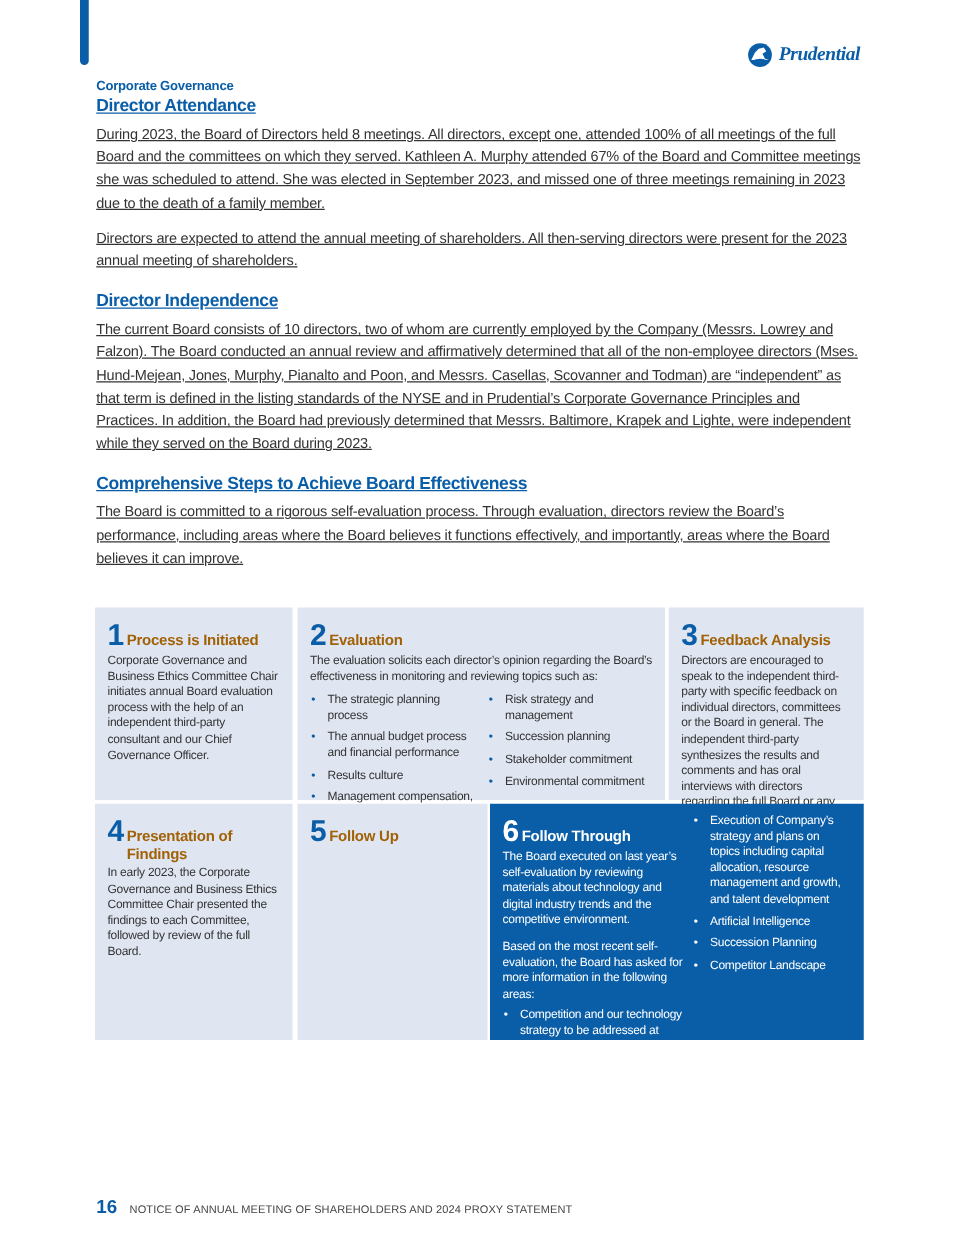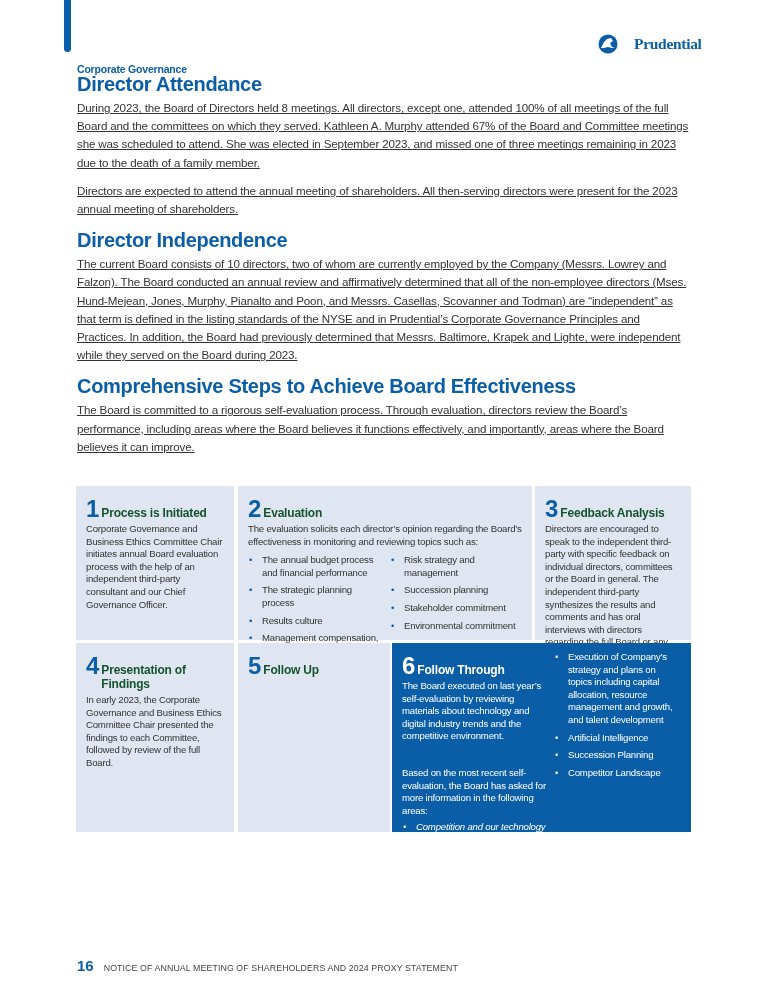--- a/index.html
+++ b/index.html
@@ -1,35 +1,35 @@
 <!DOCTYPE html>
 <html><head>
 <meta charset="utf-8">
 <style>
   * { box-sizing: border-box; margin: 0; padding: 0; }
   html, body { width: 768px; height: 1000px; background: #ffffff; overflow: hidden; }
   body { position: relative; font-family: "Liberation Sans", sans-serif; color: #333333; }
 
   .side-bar { position: absolute; left: 64px; top: 0; width: 7px; height: 52px; background: #0a5ea8; border-radius: 0 0 4px 4px; }
   .section-label { position: absolute; left: 77px; top: 43px; font-size: 10.5px; font-weight: bold; color: #0a5ea8; letter-spacing: -0.2px; margin-top: 20px; }
-  .logo { position: absolute; left: 598px; top: 34px; display: flex; align-items: center; gap: 16px; }
+  .logo { position: absolute; left: 598px; top: 34px; display: flex; align-items: center; gap: 5px; font-style: italic; }
   .logo-mark { width: 20px; height: 20px; }
   .logo-text { font-family: "Liberation Serif", serif; font-weight: bold; font-size: 15.5px; color: #0a5ea8; letter-spacing: -0.3px; }
 
   .content { position: absolute; left: 77px; top: 72px; width: 614px; }
-  h2 { font-size: 20px; font-weight: bold; color: #0a5ea8; letter-spacing: -0.3px; line-height: 24px; margin-bottom: 3px; }
+  h2 { font-size: 14px; font-weight: bold; color: #0a5ea8; letter-spacing: -0.3px; line-height: 24px; margin-bottom: 3px; text-decoration: underline; }
   p.body { font-size: 11.6px; line-height: 18.2px; color: #333; letter-spacing: -0.15px; margin-bottom: 10px; text-decoration: underline; }
   .sec { margin-bottom: 2px; }
 
   .grid { position: absolute; left: 76px; top: 486px; width: 615px; height: 346px; }
   .cell { position: absolute; background: #e0e6f1; padding: 12px 10px 8px 10px; }
   .cell.blue { background: #0a5ea8; color: #ffffff; }
   .cell-title { display: flex; align-items: baseline; margin-bottom: 3px; }
   .num { font-size: 24px; font-weight: bold; color: #0a5ea8; line-height: 22px; margin-right: 3px; letter-spacing: -1px; }
-  .ttl { font-size: 12px; font-weight: bold; color: #14532d; letter-spacing: -0.2px; }
+  .ttl { font-size: 12px; font-weight: bold; color: #a16207; letter-spacing: -0.2px; }
   .cell.blue .num, .cell.blue .ttl { color: #ffffff; }
   .txt { font-size: 9.6px; line-height: 12.6px; color: #333; letter-spacing: -0.2px; }
   .cell.blue .txt { color: #ffffff; }
   ul.bul { list-style: none; margin-top: 6px; }
   ul.bul li { position: relative; padding-left: 14px; font-size: 9.6px; line-height: 12.6px; margin-bottom: 5px; letter-spacing: -0.2px; }
   ul.bul li::before { content: "•"; position: absolute; left: 1px; top: 0; color: #0a5ea8; }
   .cell.blue ul.bul li { color: #fff; }
   .cell.blue ul.bul li::before { color: #fff; }
   .cols { display: flex; gap: 10px; }
   .cols ul { flex: 1; }
@@ -80,22 +80,22 @@
   </div>
 
   <div class="cell" style="left:162px; top:0; width:294px; height:154px;">
     <div class="cell-title">
       <span class="num">2</span>
       <span class="ttl">Evaluation</span>
     </div>
     <div class="txt">The evaluation solicits each director’s opinion regarding the Board’s effectiveness in monitoring and reviewing topics such as:</div>
     <div class="cols">
       <ul class="bul">
+        <li>The strategic planning process</li>
         <li>The annual budget process and financial performance</li>
-        <li>The strategic planning process</li>
         <li>Results culture</li>
         <li>Management compensation, performance and ethics</li>
       </ul>
       <ul class="bul">
         <li>Risk strategy and management</li>
         <li>Succession planning</li>
         <li>Stakeholder commitment</li>
         <li>Environmental commitment</li>
       </ul>
     </div>
@@ -123,23 +123,23 @@
       <span class="ttl">Follow Up</span>
     </div>
   </div>
 
   <div class="cell blue" style="left:316px; top:157px; width:299px; height:189px; display:flex; gap:8px;">
     <div style="width:144px;">
       <div class="cell-title">
         <span class="num">6</span>
         <span class="ttl">Follow Through</span>
       </div>
-      <div class="txt" style="margin-bottom:24px;">The Board executed on last year’s self-evaluation by reviewing materials about technology and digital industry trends and the competitive environment.</div>
+      <div class="txt" style="margin-bottom:9px;">The Board executed on last year’s self-evaluation by reviewing materials about technology and digital industry trends and the competitive environment.</div>
       <div class="txt">Based on the most recent self-evaluation, the Board has asked for more information in the following areas:</div>
-      <ul class="bul" style="margin-top:4px;font-style:italic;">
+      <ul class="bul" style="margin-top:4px;">
         <li>Competition and our technology strategy to be addressed at each Board meeting</li>
       </ul>
     </div>
     <div style="flex:1; margin-top:-10px;">
       <ul class="bul">
         <li>Execution of Company’s strategy and plans on topics including capital allocation, resource management and growth, and talent development</li>
         <li>Artificial Intelligence</li>
         <li>Succession Planning</li>
         <li>Competitor Landscape</li>
       </ul>

